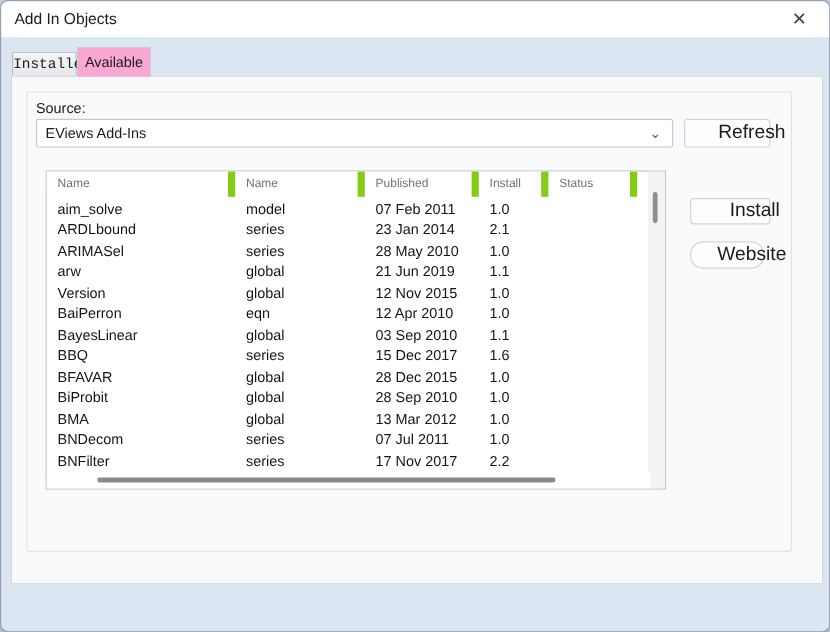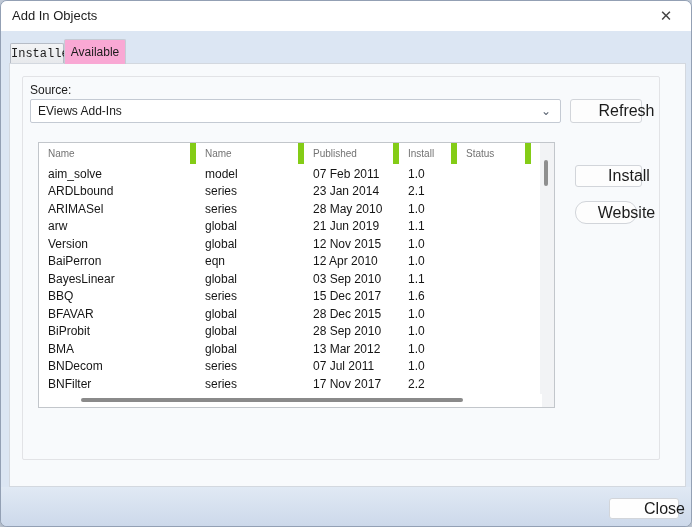--- a/index.html
+++ b/index.html
@@ -225,17 +225,14 @@
       </div>
       <div class="hscroll">
         <div class="hthumb"></div>
       </div>
     </div>
 
     <div class="btn btn-install">Install</div>
     <div class="btn btn-website">Website</div>
   </div>
 
-  <div class="footer">
-    <div class="btn btn-close">Close</div>
-  </div>
 
 </div>
 
 </body></html>

